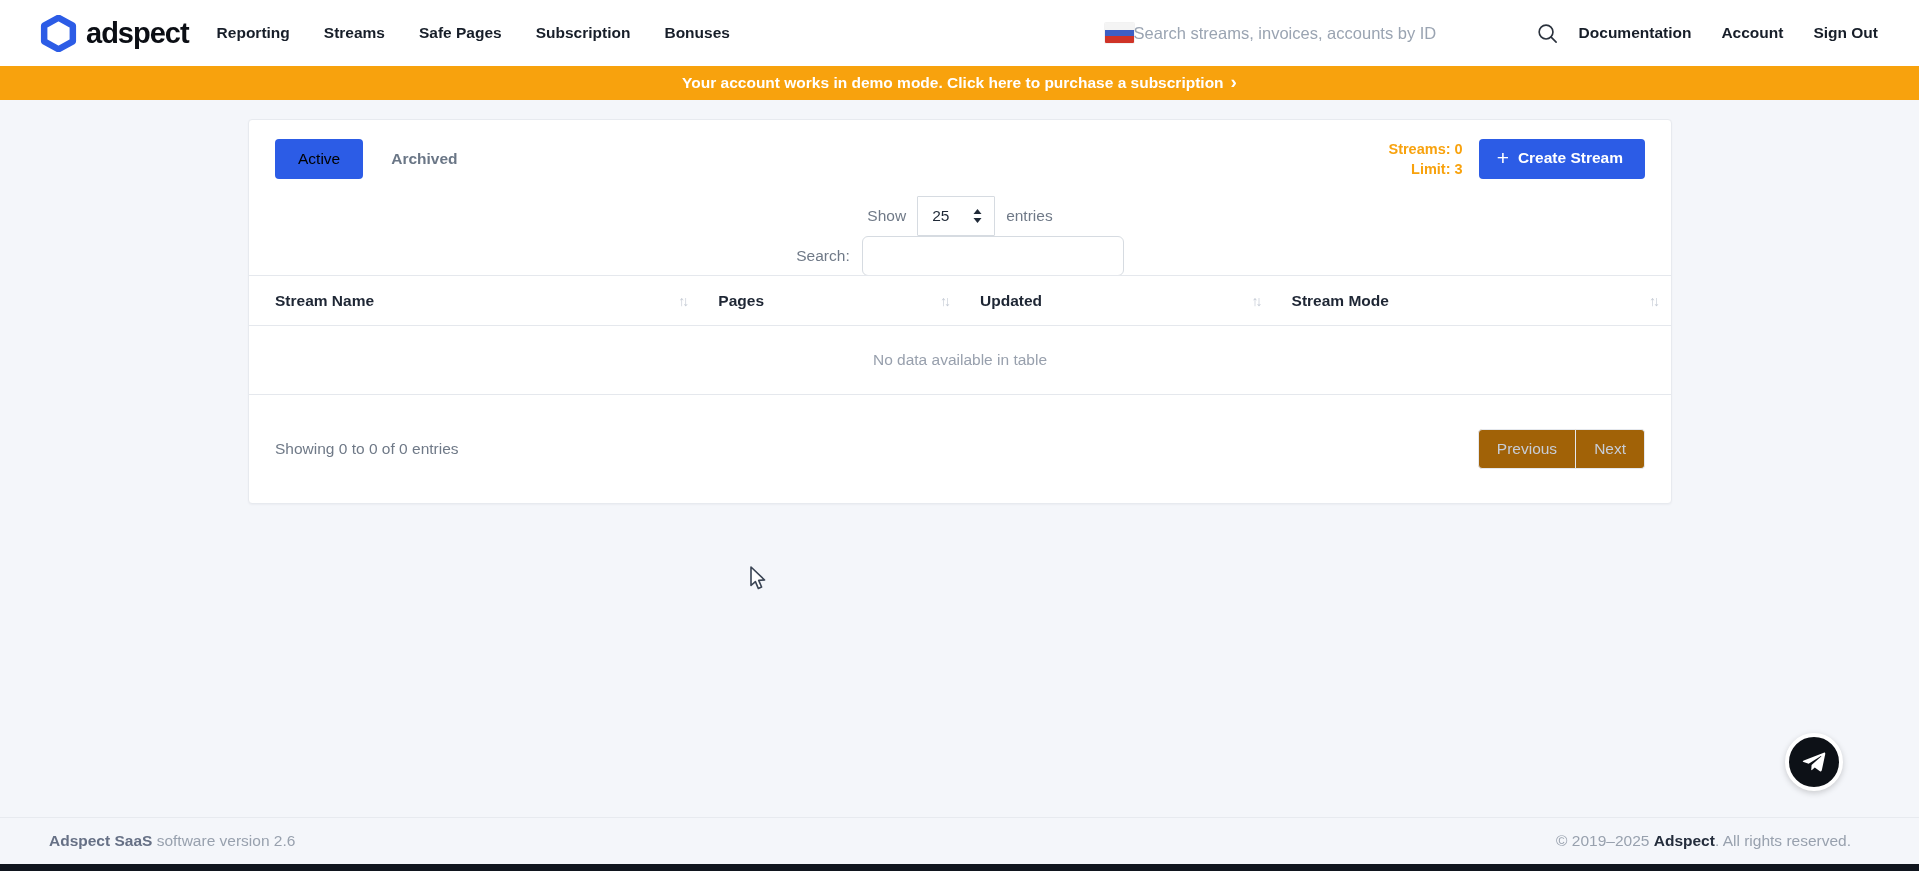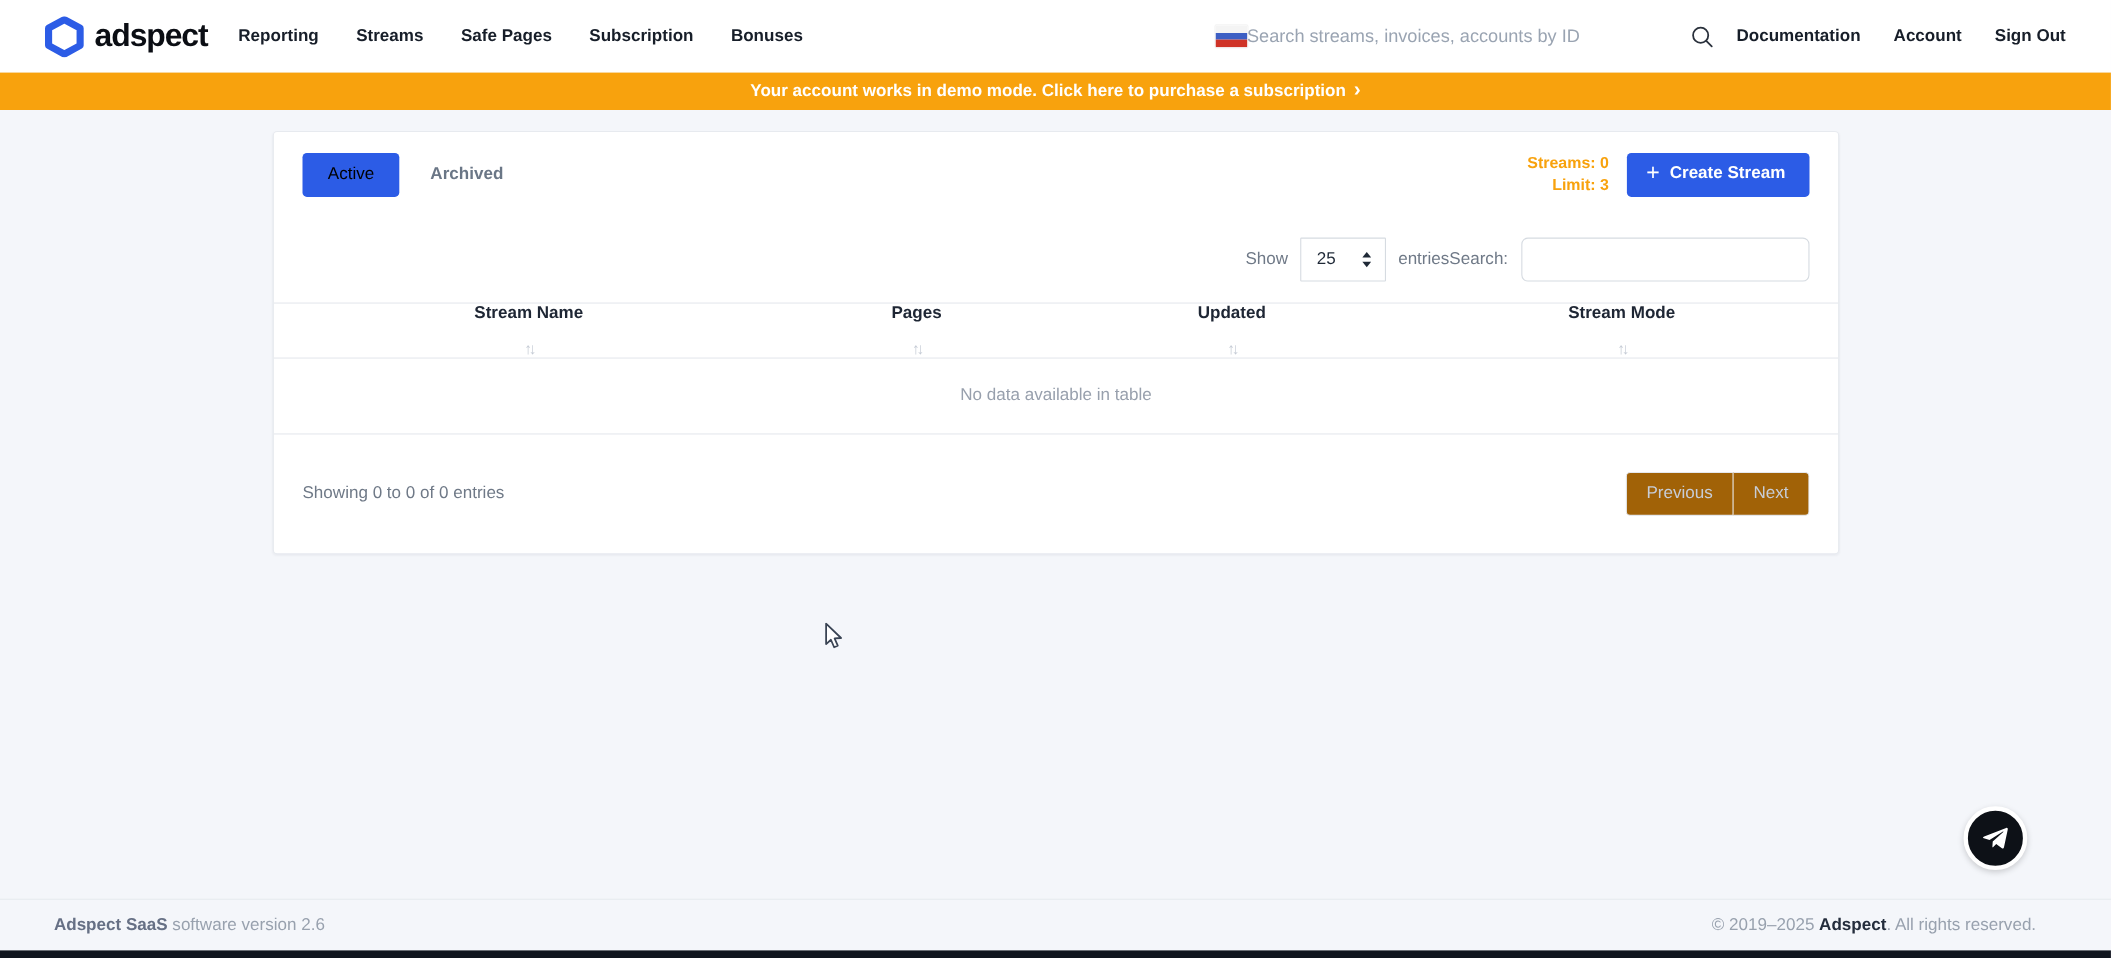--- a/index.html
+++ b/index.html
@@ -70,34 +70,34 @@
   .card-toolbar {
     height:34px; background:#F1F4F8; display:flex; align-items:center; justify-content:space-between;
     padding:0 26px;
   }
   .tb-left { display:flex; align-items:center; gap:27px; }
   .tb-right { display:flex; align-items:center; gap:23px; }
   .checkbox {
     width:16px; height:16px; border:1.5px solid #98A2B3; border-radius:4px; background:#FFFFFF; cursor:pointer;
   }
   .tb-label { font-size:13.5px; font-weight:600; letter-spacing:0.4px; color:#505B69; cursor:pointer; }
-  .card-controls { height:78px; display:flex; align-items:center; justify-content:flex-end; padding:0 26px; }
+  .card-controls { height:78px; display:flex; align-items:center; justify-content:center; padding:0 26px;flex-direction:column; }
   .length-group { display:flex; align-items:center; gap:11px; font-size:15.5px; color:#6F7987; }
   .length-select {
     width:78px; height:40px; border:1px solid #D6DBE1; border-radius:1px; background:#FFFFFF;
     display:flex; align-items:center; justify-content:space-between; padding:0 11px 0 14px; cursor:pointer;
   }
   .length-value { font-size:15.5px; color:#1F2937; }
   .search-group { display:flex; align-items:center; gap:12px; font-size:15.5px; color:#6F7987; }
   .tbl-search {
     width:262px; height:40px; border:1px solid #D6DBE1; border-radius:6px; background:#FFFFFF;
     outline:none; padding:0 12px; font-size:15px; font-family:"Liberation Sans", sans-serif; color:#374151;
   }
   .thead { height:51px; display:flex; border-top:1px solid #E5E8ED; border-bottom:1px solid #E5E8ED; }
-  .th { display:flex; align-items:center; justify-content:space-between; padding:0 14px 0 18px; cursor:pointer;flex-direction:column; }
+  .th { display:flex; align-items:center; justify-content:space-between; padding:0 14px 0 18px; cursor:pointer; }
   .th:first-child { padding-left:26px; }
   .th-1 { width:452px; } .th-2 { width:262px; } .th-3 { width:312px; } .th-4 { width:398px; }
   .th-label { font-size:15.5px; font-weight:700; color:#1E2634; }
   .sort-icon { font-size:14px; color:#C5CBD5; letter-spacing:-3px; }
   .empty-row { height:69px; display:flex; align-items:center; justify-content:center;
                border-bottom:1px solid #E5E8ED; font-size:15.5px; color:#98A0AD; }
   .card-footer { flex:1; display:flex; align-items:center; justify-content:space-between; padding:0 26px; }
   .summary { font-size:15.5px; color:#6F7987; }
   .pager { display:flex; }
   .page-btn {

